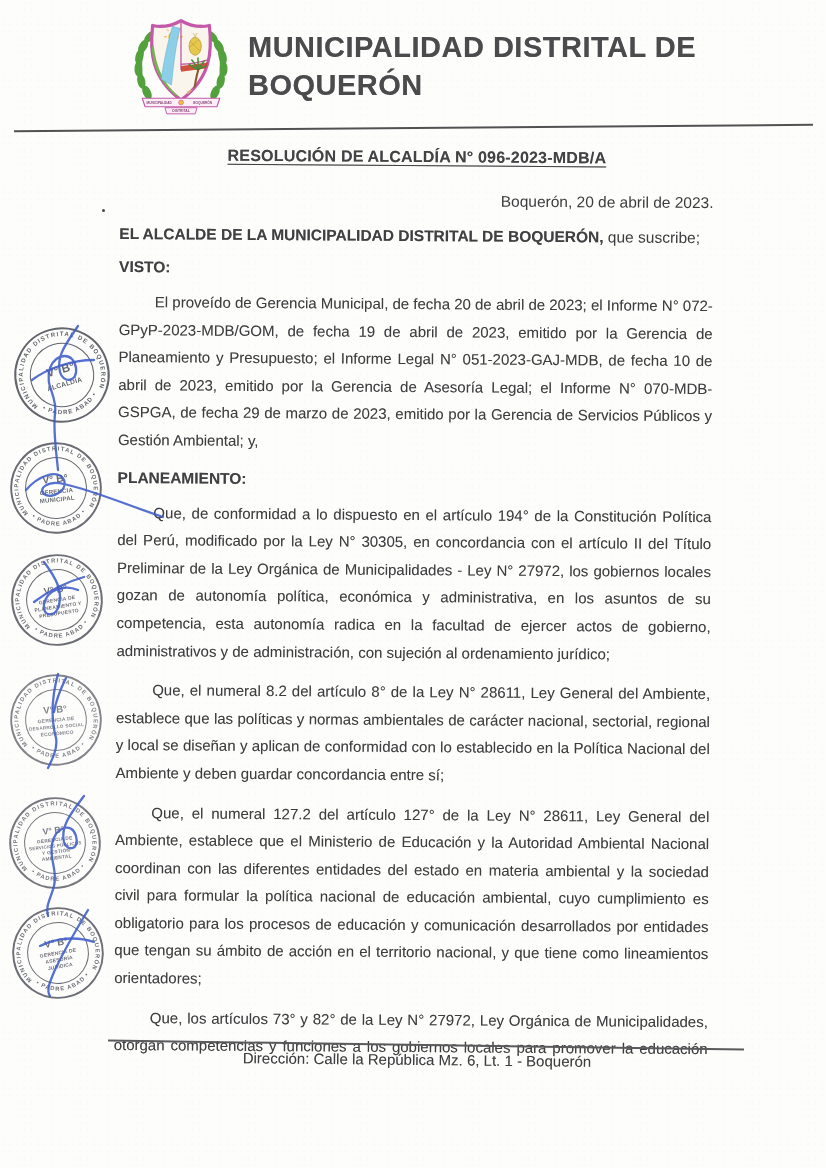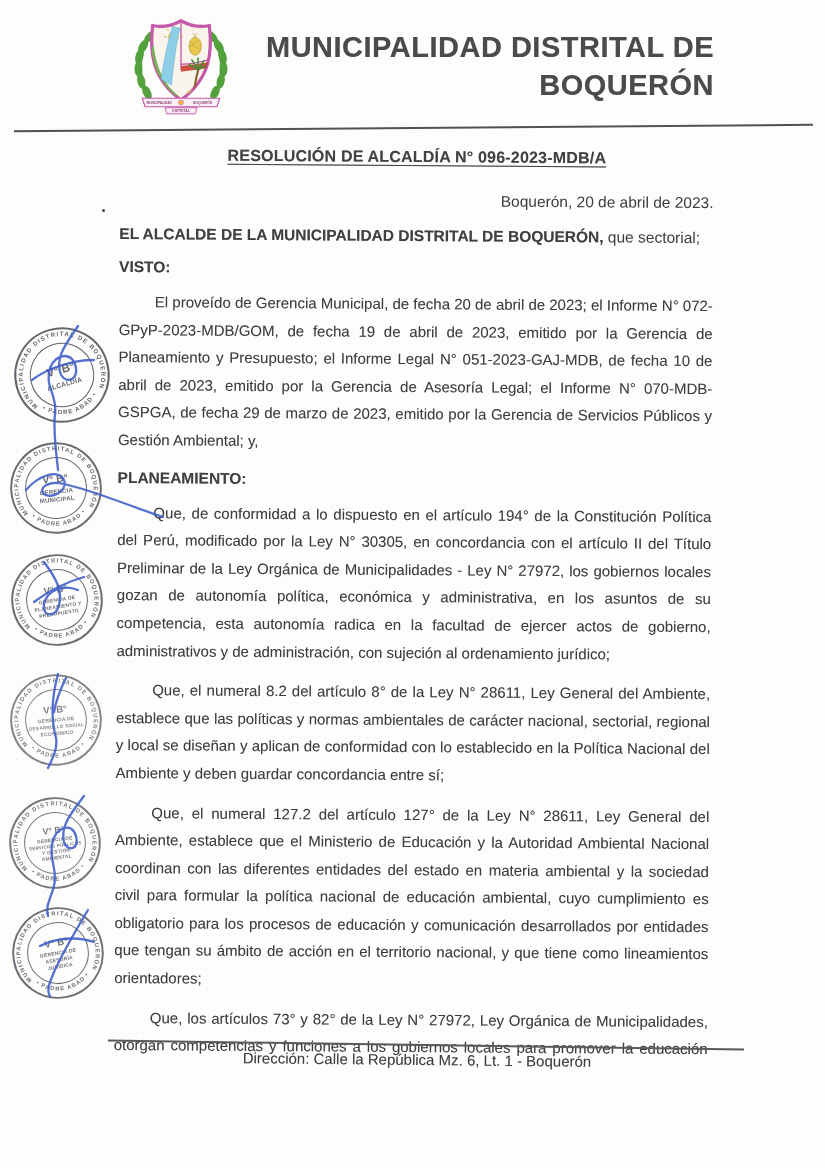--- a/index.html
+++ b/index.html
@@ -8,21 +8,21 @@
     background:#fdfdfc;
     background-image:radial-gradient(rgba(0,0,0,0.015) 1px, transparent 1px);
     background-size:7px 7px;
     font-family:"Liberation Sans", sans-serif;
     color:#3c3c3e;overflow:hidden;
   }
   
   .logo{position:absolute;left:129px;top:14px;}
   .org-title{
     position:absolute;left:248px;top:28px;width:466px;
-    text-align:right;font-weight:bold;font-size:29px;line-height:38px;
+    text-align:left;font-weight:bold;font-size:29px;line-height:38px;
     color:#4b4b4d;letter-spacing:0.5px;
     text-shadow:0 0 0.6px rgba(60,60,60,0.5);
   }
   .header-rule{position:absolute;left:14px;top:127px;width:799px;height:2px;
     background:#515153;transform:rotate(-0.45deg);}
   
   .doc-body{position:absolute;left:120px;top:142px;width:594px;
     transform:rotate(0.4deg);transform-origin:0 0;}
   .res-title{
     text-align:center;font-weight:bold;font-size:16px;color:#434345;
@@ -156,21 +156,21 @@
     <div>BOQUERÓN</div>
   </div>
 
   <div class="header-rule"></div>
 
   <div class="doc-body">
     <div class="res-title">RESOLUCIÓN DE ALCALDÍA N° 096-2023-MDB/A</div>
 
     <div class="dateline">Boquerón, 20 de abril de 2023.</div>
 
-    <div class="salutation"><b>EL ALCALDE DE LA MUNICIPALIDAD DISTRITAL DE BOQUERÓN,</b><span> que sectorial;</span></div>
+    <div class="salutation"><b>EL ALCALDE DE LA MUNICIPALIDAD DISTRITAL DE BOQUERÓN,</b><span> que suscribe;</span></div>
 
     <div class="sec-heading"><span class="u">VISTO</span><span>:</span></div>
 
     <p class="body">El proveído de Gerencia Municipal, de fecha 20 de abril de 2023; el Informe N° 072-GPyP-2023-MDB/GOM, de fecha 19 de abril de 2023, emitido por la Gerencia de Planeamiento y Presupuesto; el Informe Legal N° 051-2023-GAJ-MDB, de fecha 10 de abril de 2023, emitido por la Gerencia de Asesoría Legal; el Informe N° 070-MDB-GSPGA, de fecha 29 de marzo de 2023, emitido por la Gerencia de Servicios Públicos y Gestión Ambiental; y,</p>
 
     <div class="sec-heading"><span class="u">PLANEAMIENTO</span><span>:</span></div>
 
     <p class="body">Que, de conformidad a lo dispuesto en el artículo 194° de la Constitución Política del Perú, modificado por la Ley N° 30305, en concordancia con el artículo II del Título Preliminar de la Ley Orgánica de Municipalidades - Ley N° 27972, los gobiernos locales gozan de autonomía política, económica y administrativa, en los asuntos de su competencia, esta autonomía radica en la facultad de ejercer actos de gobierno, administrativos y de administración, con sujeción al ordenamiento jurídico;</p>
     <p class="body">Que, el numeral 8.2 del artículo 8° de la Ley N° 28611, Ley General del Ambiente, establece que las políticas y normas ambientales de carácter nacional, sectorial, regional y local se diseñan y aplican de conformidad con lo establecido en la Política Nacional del Ambiente y deben guardar concordancia entre sí;</p>
     <p class="body">Que, el numeral 127.2 del artículo 127° de la Ley N° 28611, Ley General del Ambiente, establece que el Ministerio de Educación y la Autoridad Ambiental Nacional coordinan con las diferentes entidades del estado en materia ambiental y la sociedad civil para formular la política nacional de educación ambiental, cuyo cumplimiento es obligatorio para los procesos de educación y comunicación desarrollados por entidades que tengan su ámbito de acción en el territorio nacional, y que tiene como lineamientos orientadores;</p>

